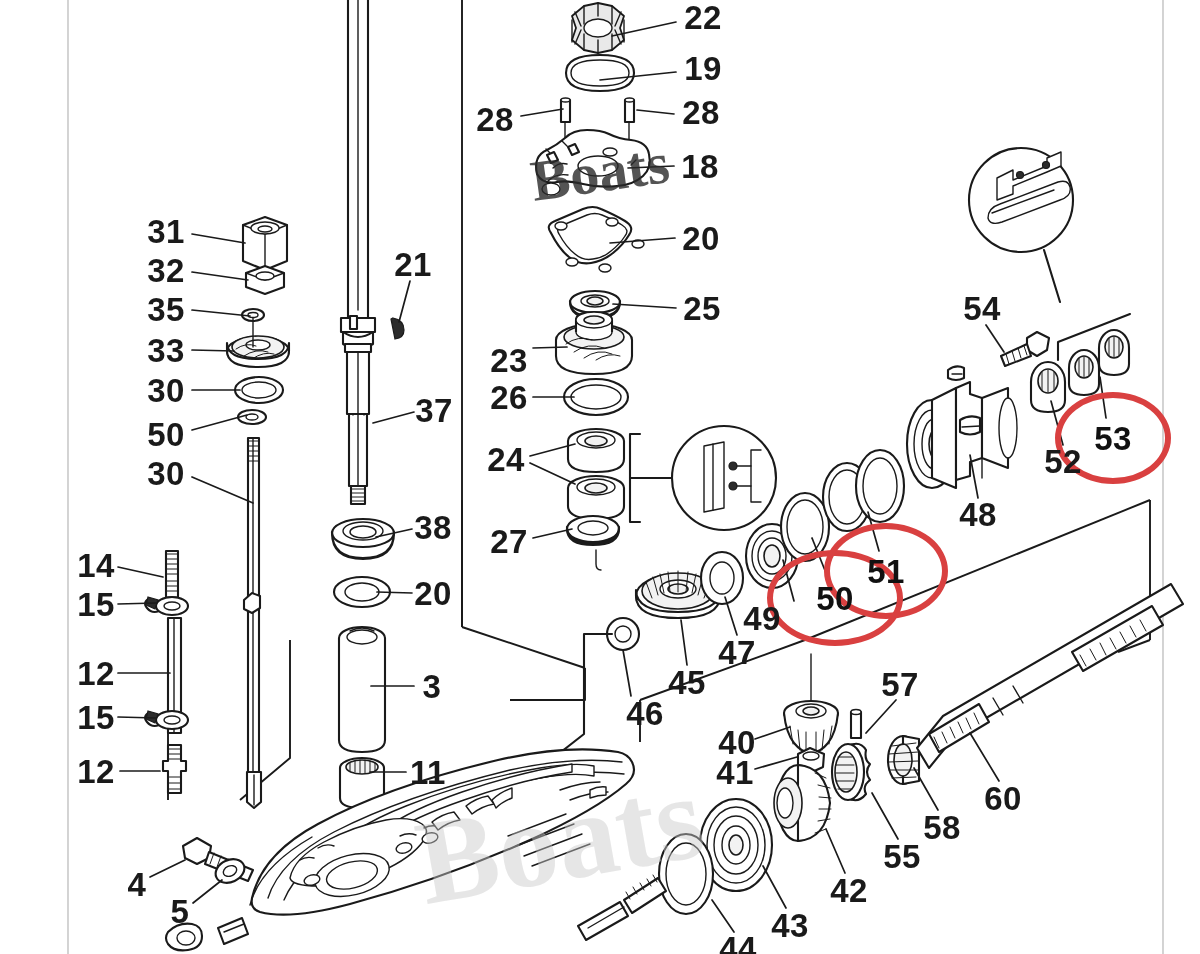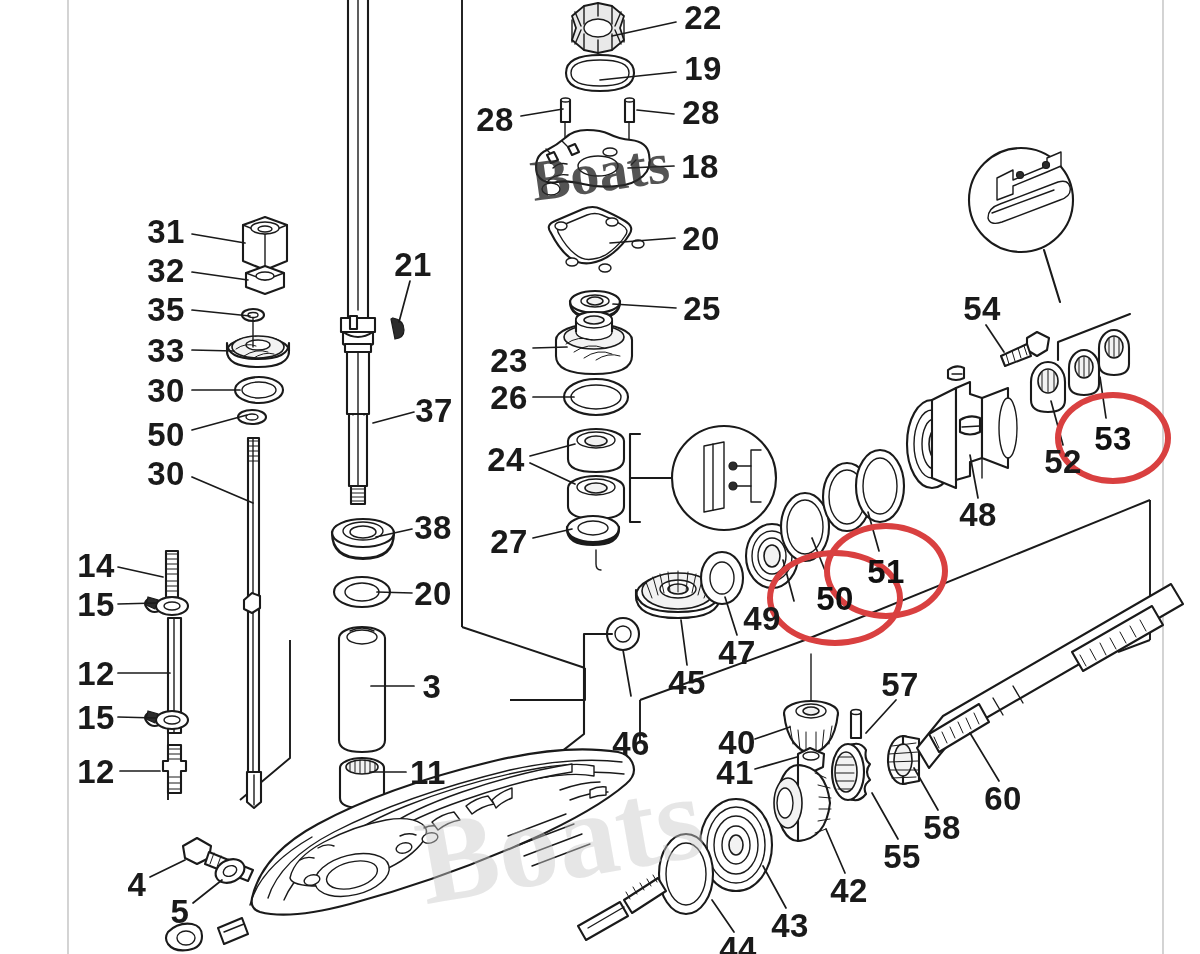--- a/index.html
+++ b/index.html
@@ -665,21 +665,21 @@
       <div class="lbl" style="left: 96px; top: 565px;">14</div>
       <div class="lbl" style="left: 96px; top: 604px;">15</div>
       <div class="lbl" style="left: 96px; top: 673px;">12</div>
       <div class="lbl" style="left: 96px; top: 717px;">15</div>
       <div class="lbl" style="left: 96px; top: 771px;">12</div>
       <div class="lbl" style="left: 432px; top: 686px;">3</div>
       <div class="lbl" style="left: 428px; top: 772px;">11</div>
       <div class="lbl" style="left: 137px; top: 884px;">4</div>
       <div class="lbl" style="left: 180px; top: 911px;">5</div>
       <div class="lbl" style="left: 687px; top: 682px;">45</div>
-      <div class="lbl" style="left: 631px; top: 713px; margin-top: 30px;">46</div>
+      <div class="lbl" style="left: 645px; top: 713px;">46</div>
       <div class="lbl" style="left: 737px; top: 652px;">47</div>
       <div class="lbl" style="left: 762px; top: 618px;">49</div>
       <div class="lbl hl" style="left: 835px; top: 598px; text-align: center;">50</div>
       <div class="lbl hl" style="left: 886px; top: 571px;">51</div>
       <div class="lbl" style="left: 978px; top: 514px;">48</div>
       <div class="lbl" style="left: 1063px; top: 461px;">52</div>
       <div class="lbl hl" style="left: 1113px; top: 438px;">53</div>
       <div class="lbl" style="left: 982px; top: 308px;">54</div>
       <div class="lbl" style="left: 737px; top: 742px;">40</div>
       <div class="lbl" style="left: 735px; top: 772px;">41</div>

